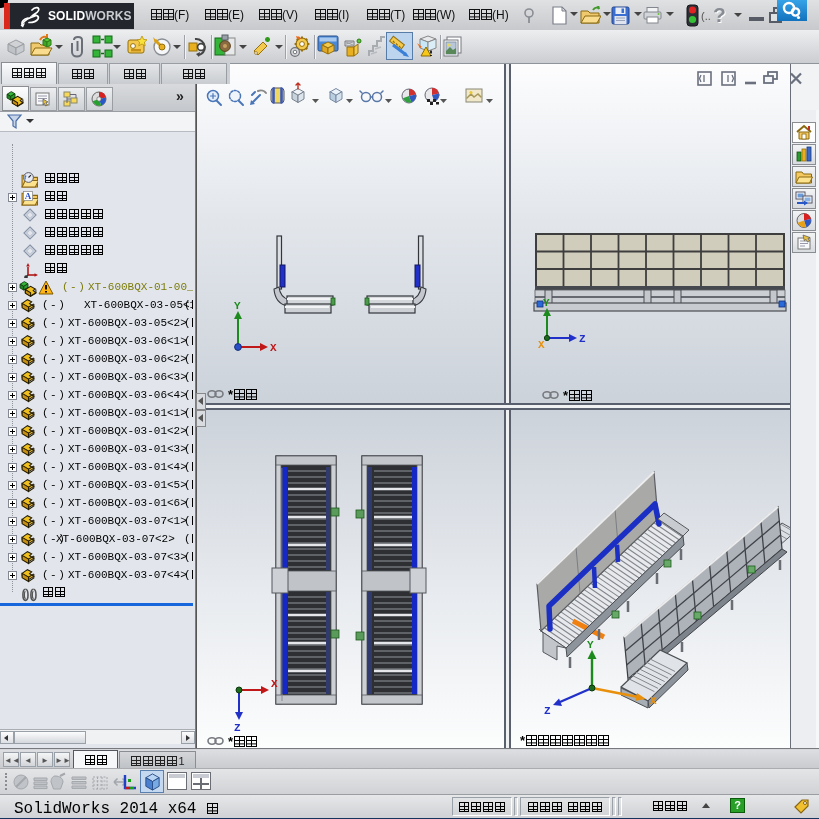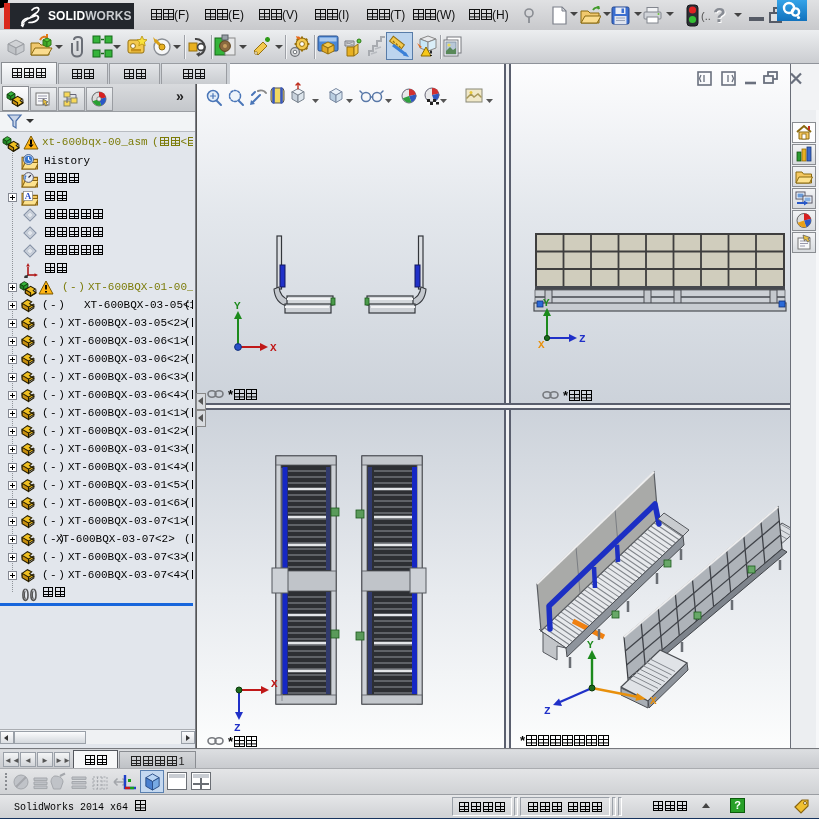--- a/index.html
+++ b/index.html
@@ -620,39 +620,20 @@
 
  <div class="ab" style="left:0;top:28px;width:196px;height:20px;background:#f2f4f6;border-bottom:1px solid #b8bcc2;box-sizing:border-box;">
   <svg class="ab" style="left:7px;top:2px" width="17" height="16" viewBox="0 0 17 16">
         <path d="M1 1 h13 l-5 6 v7 l-3 -2 v-5 z" fill="#c8d4e8" stroke="#4a6ea8" stroke-width="1.2"></path>
       </svg>
   <div class="ab" style="left:26px;top:7px;border:4px solid transparent;border-top-color:#333;"></div>
  </div>
 
  <div class="ab" style="left:12px;top:60px;width:1px;height:448px;border-left:1px dotted #909499;"></div>
 
- <div class="row" style="top:50px;">
-      <svg class="ip" style="left:2px" width="19" height="19" viewBox="0 0 18 18">
-        <use href="#icoAsm"></use>
-      </svg>
-      <svg class="ip" style="left:23px;top:1px" width="16" height="16" viewBox="0 0 16 16">
-        <use href="#icoWarnDown"></use>
-      </svg>
-      <span class="tx olv" style="left:42px">xt-600bqx-00_asm</span>
-      <span class="suf olv" style="left:152px">(<i class="h s9"></i><i class="h s9"></i>&lt;<i class="h s9"></i></span>
-    </div>
- <div class="row" style="top:69px;">
-      <svg class="ip" style="left:21px" width="17" height="17" viewBox="0 0 16 16">
-        <use href="#icoFolder"></use>
-      </svg>
-      <svg class="ip" style="left:22px;top:0" width="13" height="13" viewBox="0 0 16 16">
-        <use href="#icoClock"></use>
-      </svg>
-      <span class="tx" style="left:44px">History</span>
-    </div>
  <div class="row" style="top:87px;">
       <svg class="ip" style="left:21px" width="17" height="17" viewBox="0 0 16 16">
         <use href="#icoFolder"></use>
       </svg>
       <svg class="ip" style="left:22px;top:0" width="13" height="13" viewBox="0 0 16 16">
         <use href="#icoGauge"></use>
       </svg>
       <span class="tx" style="left:44px"><i class="h"></i><i class="h"></i><i class="h"></i></span>
     </div>
  <div class="row" style="top:105px;">
@@ -955,21 +936,21 @@
         <div class="ab" style="left:1px;top:1px;width:16px;height:4px;background:#c8ccd2;"></div>
       </div>
   <div class="ab" style="left:191px;top:3px;width:20px;height:18px;background:#fff;border:1px solid #6a6e74;box-sizing:border-box;">
         <div class="ab" style="left:1px;top:1px;width:16px;height:4px;background:#c8ccd2;"></div>
         <div class="ab" style="left:8px;top:5px;width:1.5px;height:11px;background:#6a6e74;"></div>
         <div class="ab" style="left:1px;top:10px;width:16px;height:1.5px;background:#6a6e74;"></div>
       </div>
  </div>
 
  <div class="ab" style="left:0;top:45px;width:819px;height:24px;background:linear-gradient(#e6e7e9,#cfd1d4);border-top:1px solid #9a9da2;box-sizing:border-box;color:#000;">
-  <div class="ab" style="left:14px;top:5px;font-family:'Liberation Mono',monospace;font-size:10px;">SolidWorks 2014 x64 <i class="h s12"></i></div>
+  <div class="ab" style="left:14px;top:5px;font-family:'Liberation Mono',monospace;font-size:16px;">SolidWorks 2014 x64 <i class="h s12"></i></div>
   <div class="ab" style="left:452px;top:2px;width:60px;height:19px;border:1px solid #9aa0a8;border-bottom-color:#fff;border-right-color:#fff;box-sizing:border-box;text-align:center;padding-top:3px;"><i class="h"></i><i class="h"></i><i class="h"></i><i class="h"></i></div>
   <div class="ab" style="left:514px;top:2px;width:4px;height:19px;border:1px solid #9aa0a8;border-bottom-color:#fff;border-right-color:#fff;box-sizing:border-box;"></div>
   <div class="ab" style="left:520px;top:2px;width:90px;height:19px;border:1px solid #9aa0a8;border-bottom-color:#fff;border-right-color:#fff;box-sizing:border-box;text-align:center;padding-top:3px;"><i class="h"></i><i class="h"></i><i class="h"></i>&nbsp;<i class="h"></i><i class="h"></i><i class="h"></i></div>
   <div class="ab" style="left:612px;top:2px;width:4px;height:19px;border:1px solid #9aa0a8;border-bottom-color:#fff;border-right-color:#fff;box-sizing:border-box;"></div>
   <div class="ab" style="left:618px;top:2px;width:4px;height:19px;border:1px solid #9aa0a8;border-bottom-color:#fff;border-right-color:#fff;box-sizing:border-box;"></div>
   <div class="ab" style="left:652px;top:5px;"><i class="h"></i><i class="h"></i><i class="h"></i></div>
   <div class="ab" style="left:702px;top:8px;border:4px solid transparent;border-bottom:5px solid #444;border-top:0;"></div>
   <div class="ab" style="left:730px;top:3px;width:15px;height:15px;background:#28a028;border:1px solid #0c5a0c;box-sizing:border-box;color:#fff;font-weight:bold;font-size:11px;text-align:center;">?</div>
   <svg class="ab" style="left:792px;top:2px" width="19" height="19" viewBox="0 0 19 19">
         <path d="M3 10 L10 3 h6 v6 L9 16 z" fill="#f0c030" stroke="#8a6510" stroke-width="1.2"></path>

